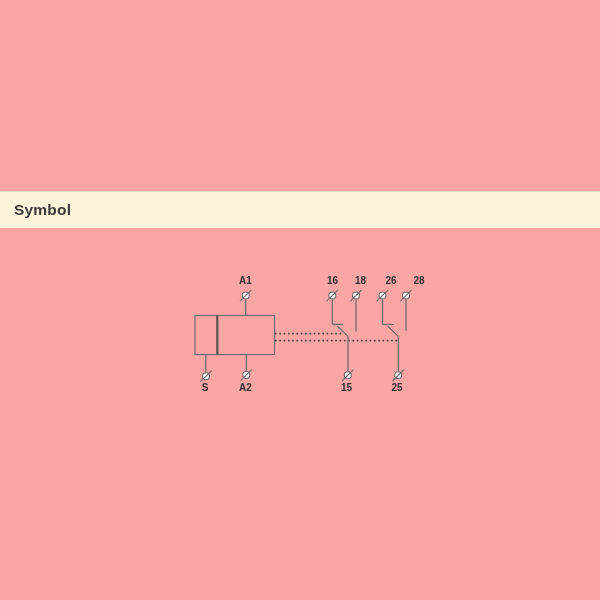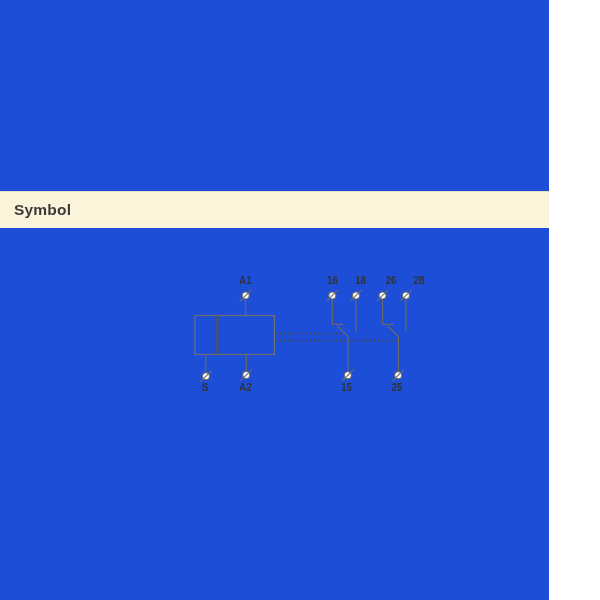--- a/index.html
+++ b/index.html
@@ -1,20 +1,20 @@
 <!DOCTYPE html>
 <html><head>
 <meta charset="utf-8">
 <style>
   html, body { margin: 0; padding: 0; background: #ffffff; }
   .page {
     position: relative;
-    width: 549px;
+    width: 600px;
     height: 600px;
-    background: #1d4ed8;
+    background: #fca5a5;
     overflow: hidden;
     font-family: "Liberation Sans", sans-serif;
   }
   .section-header {
     position: absolute;
     top: 191px;
     left: 0;
     width: 600px;
     height: 37px;
     box-sizing: border-box;

